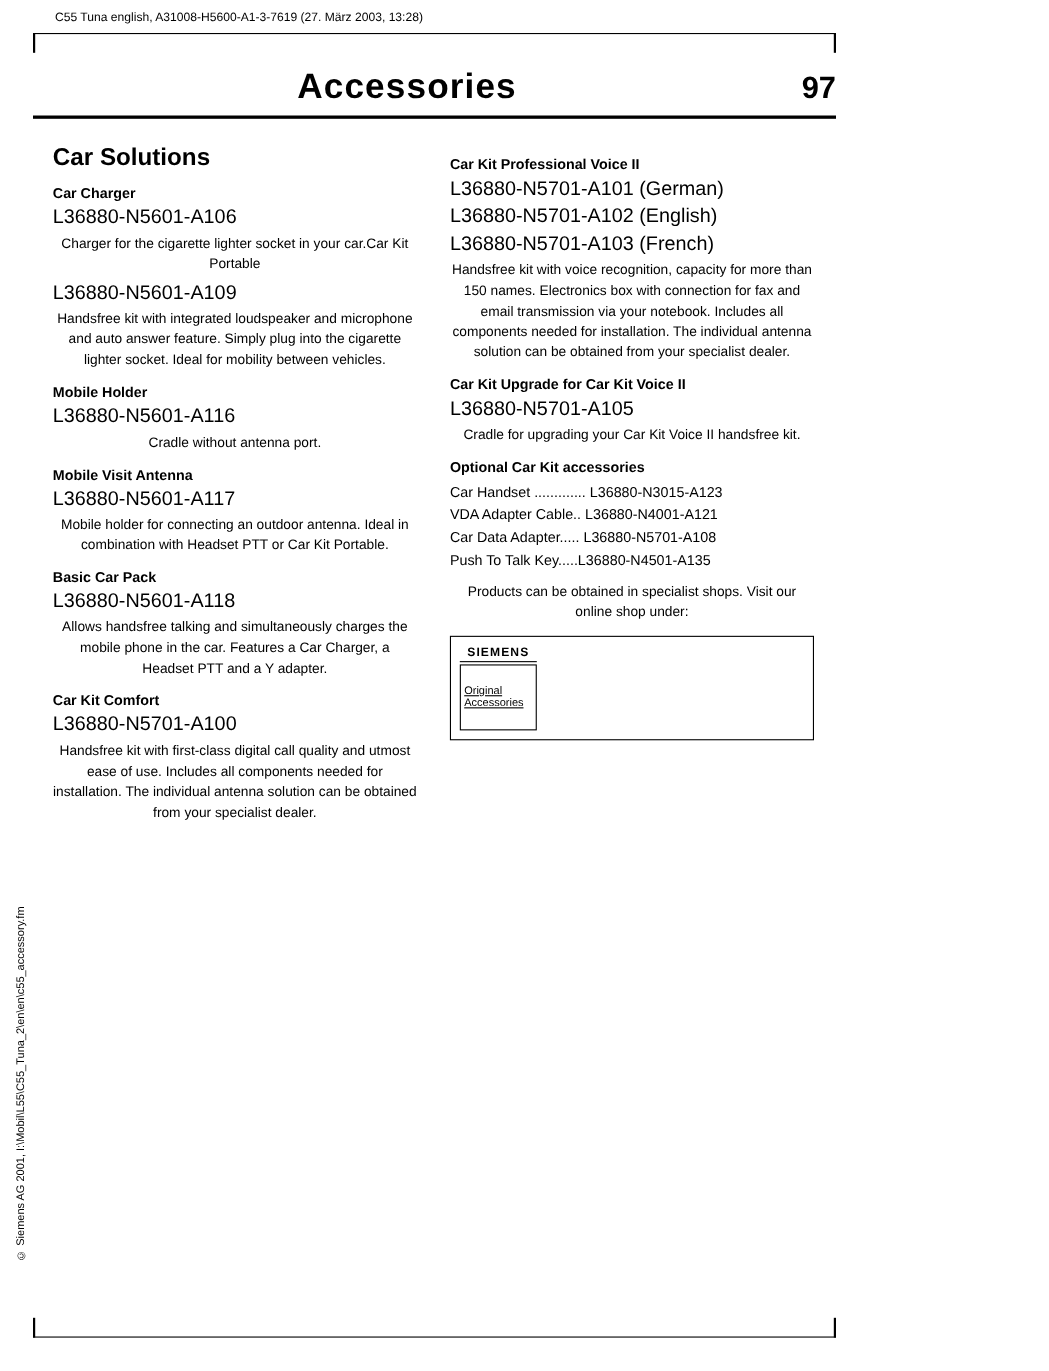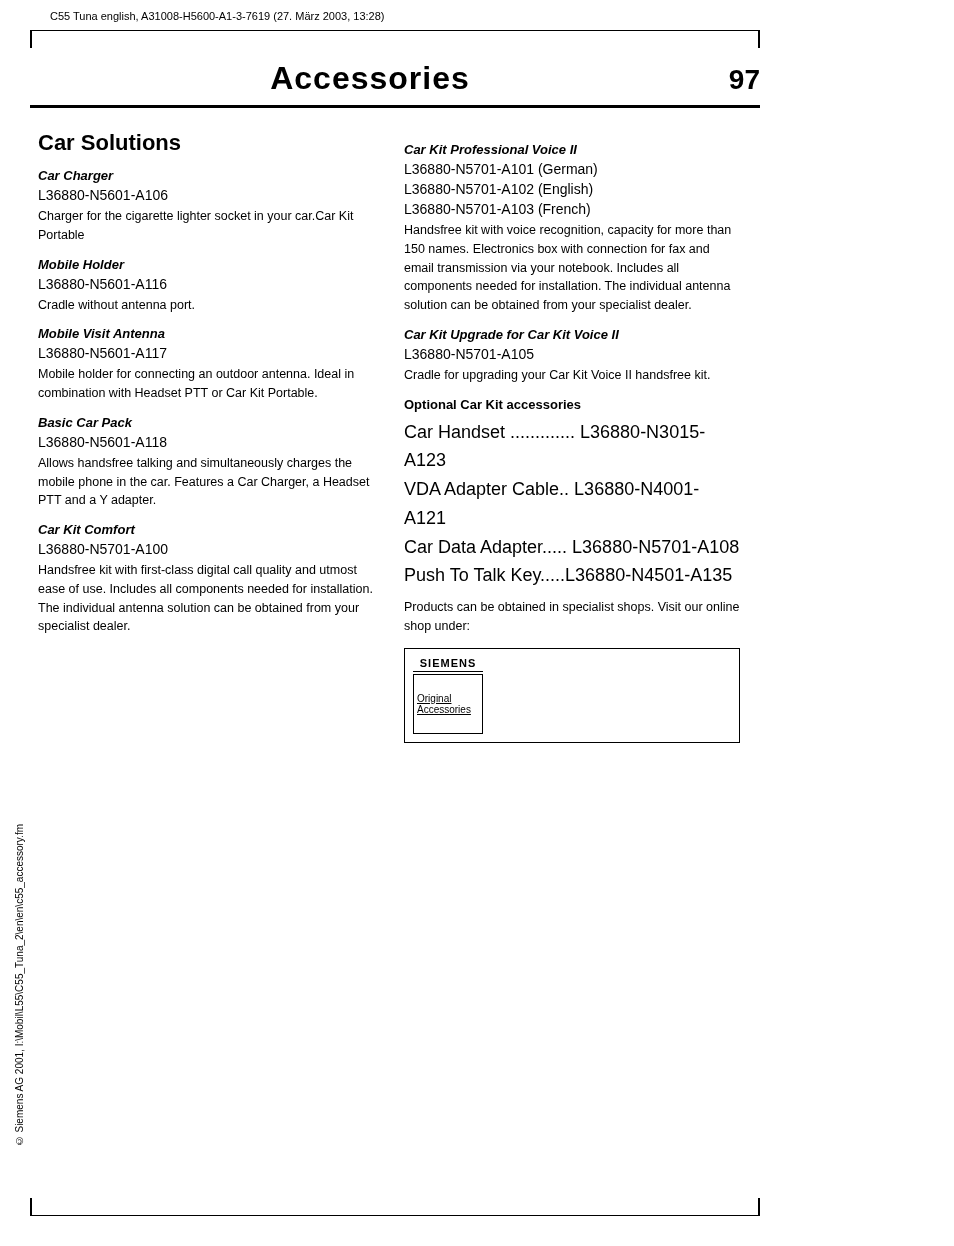--- a/index.html
+++ b/index.html
@@ -72,61 +72,61 @@
     .page-number {
       font-size: 28px;
       font-weight: bold;
       min-width: 50px;
       text-align: right;
     }
     
     .content-area {
       position: absolute;
       top: 130px;
-      left: 38px;
+      left: 48px;
       right: 50px;
       display: flex;
       gap: 30px;
     }
     .left-column {
       flex: 1;
     }
     .right-column {
       flex: 1;
     }
     .section-title-main {
       font-size: 22px;
       font-weight: bold;
       margin-bottom: 12px;
     }
     .subsection-title {
       font-weight: bold;
       font-size: 13px;
       margin-top: 12px;
       margin-bottom: 4px;
-      font-style: italic;
     }
     .part-number {
-      font-size: 14px;
+      font-size: 18px;
       margin-bottom: 4px;
     }
     .description {
       font-size: 12.5px;
       line-height: 1.5;
       margin-bottom: 6px;
+      text-align: center;
     }
     
     .optional-title {
       font-weight: bold;
       font-size: 13px;
       margin-top: 12px;
       margin-bottom: 6px;
     }
     .accessory-row {
-      font-size: 18px;
+      font-size: 13px;
       line-height: 1.6;
     }
     
     .siemens-box {
       border: 1px solid #000;
       display: flex;
       margin-top: 12px;
       padding: 8px;
       align-items: center;
       gap: 0;
@@ -220,20 +220,24 @@
 
     <div class="left-column">
       <div class="section-title-main">Car Solutions</div>
 
       <div>
         <div class="subsection-title">Car Charger</div>
         <div class="part-number">L36880-N5601-A106</div>
         <div class="description">Charger for the cigarette lighter socket in your car.Car Kit Portable</div>
       </div>
 
+      <div>
+        <div class="part-number">L36880-N5601-A109</div>
+        <div class="description">Handsfree kit with integrated loudspeaker and microphone and auto answer feature. Simply plug into the cigarette lighter socket. Ideal for mobility between vehicles.</div>
+      </div>
 
       <div>
         <div class="subsection-title">Mobile Holder</div>
         <div class="part-number">L36880-N5601-A116</div>
         <div class="description">Cradle without antenna port.</div>
       </div>
 
       <div>
         <div class="subsection-title">Mobile Visit Antenna</div>
         <div class="part-number">L36880-N5601-A117</div>

